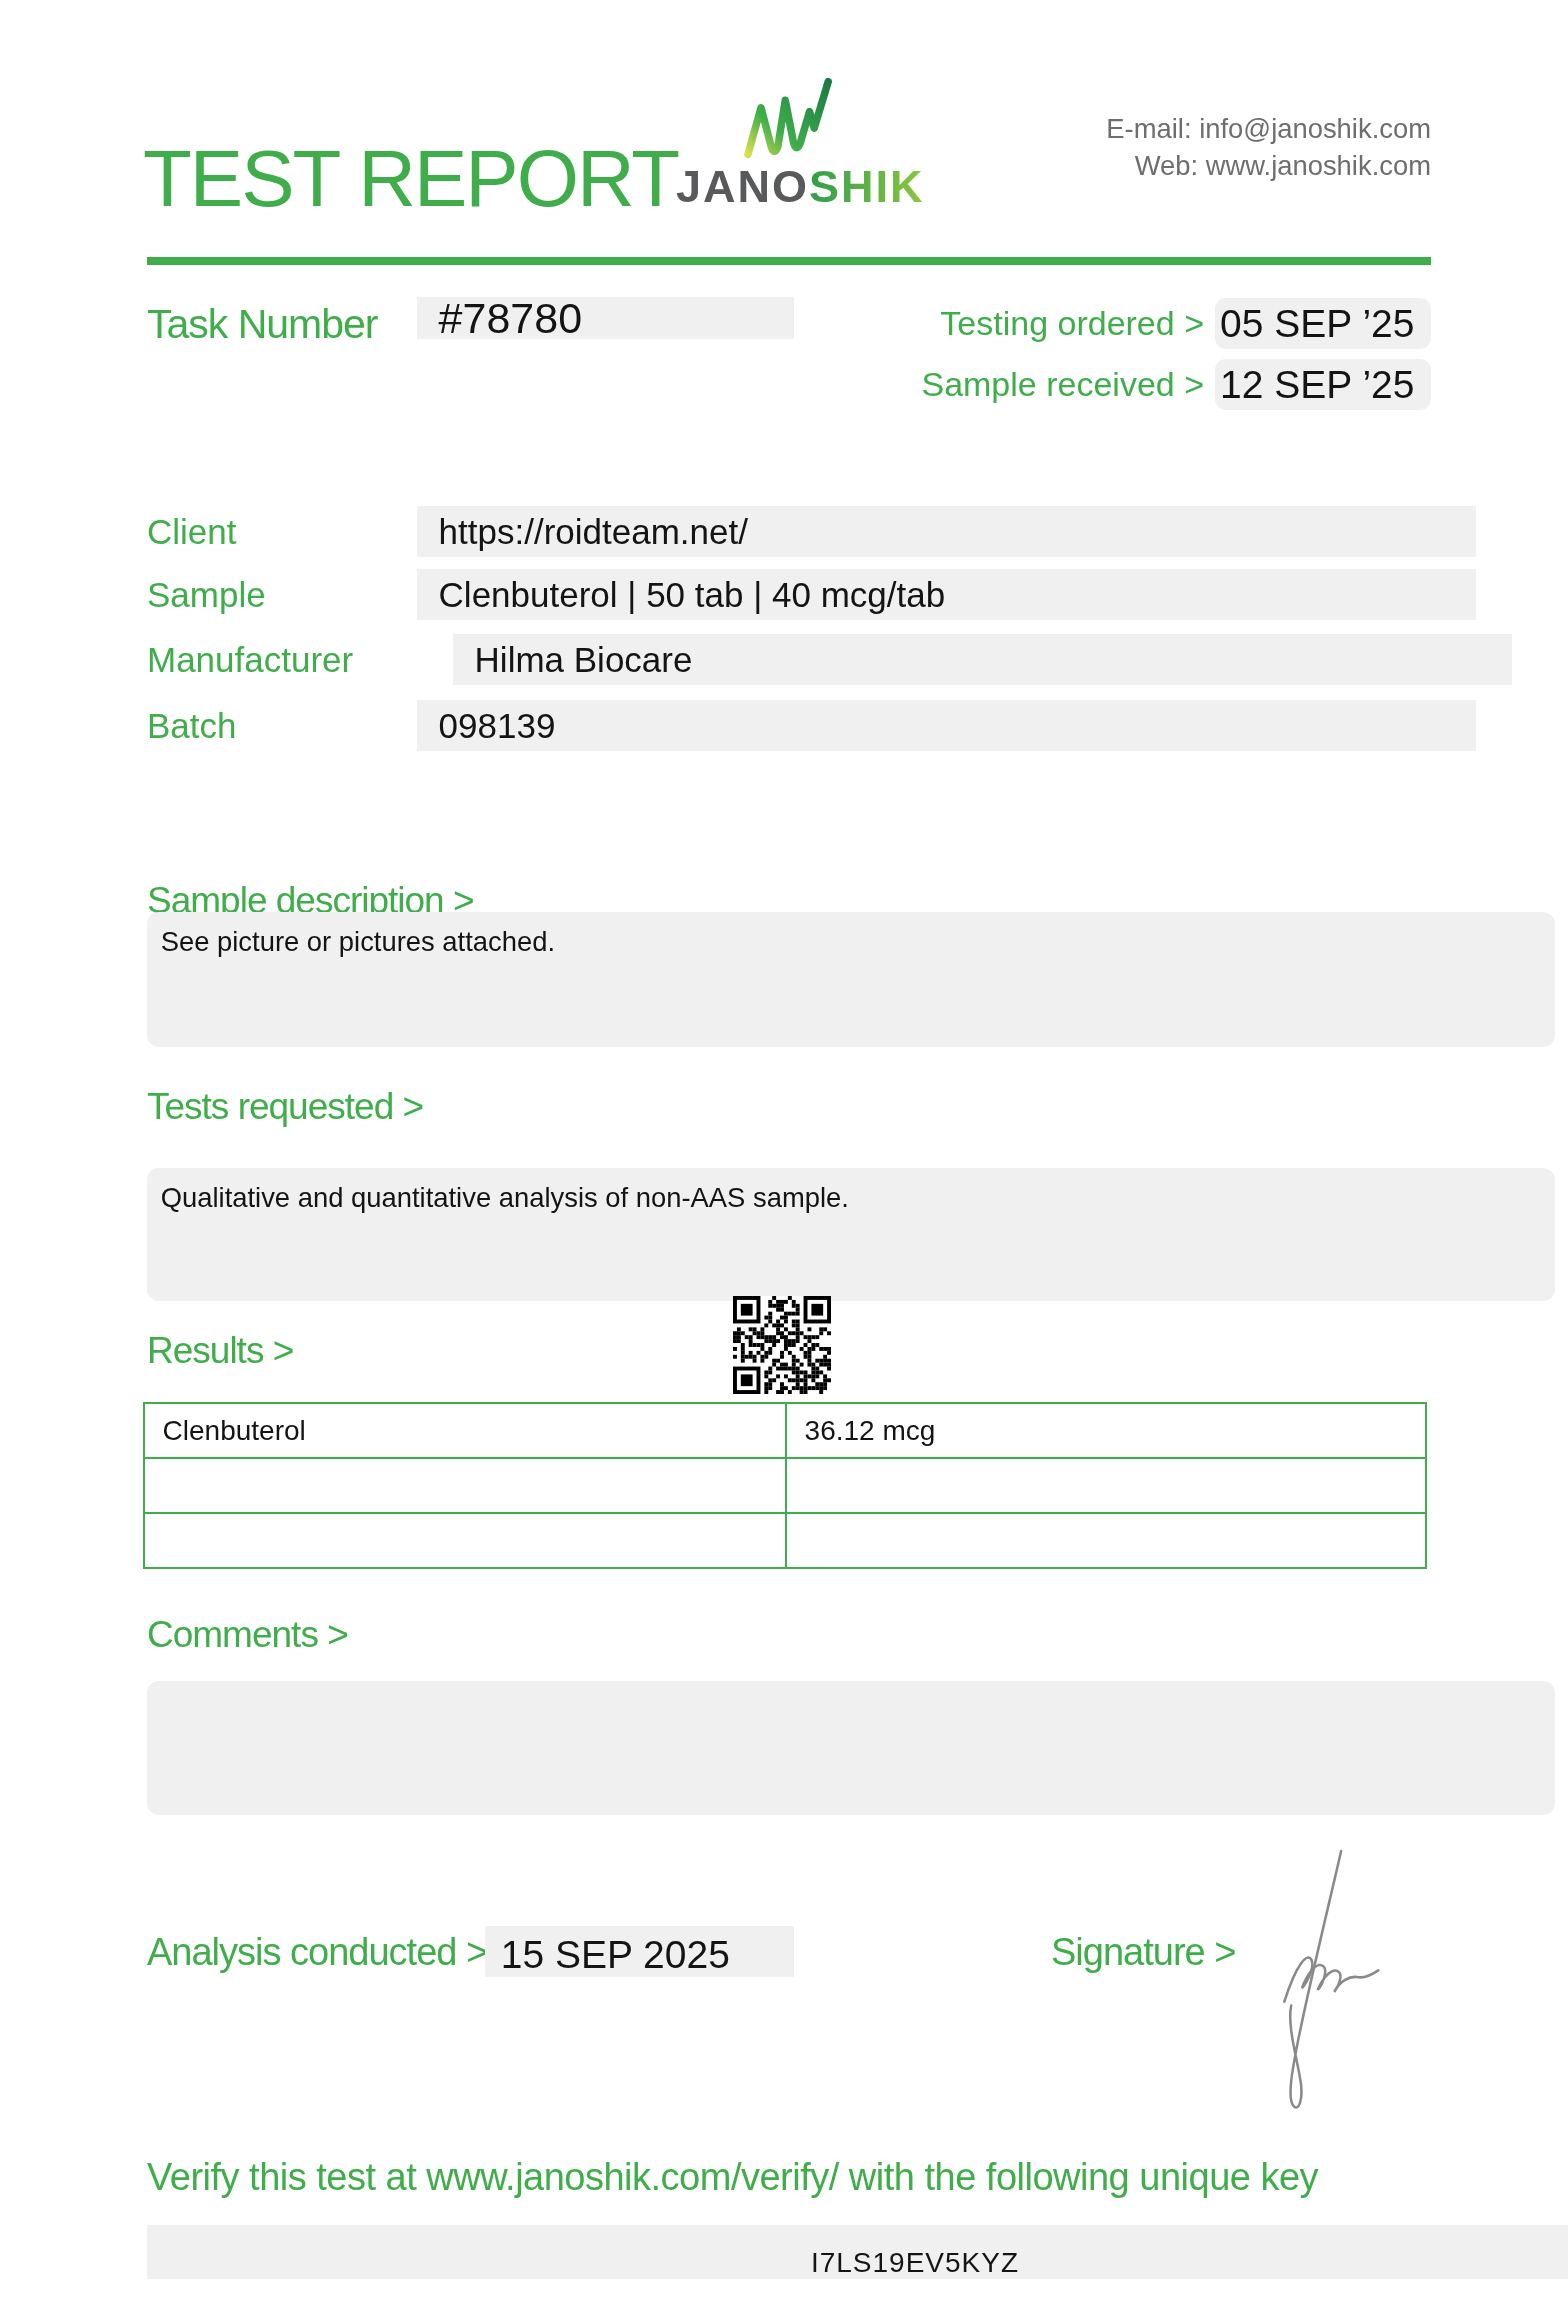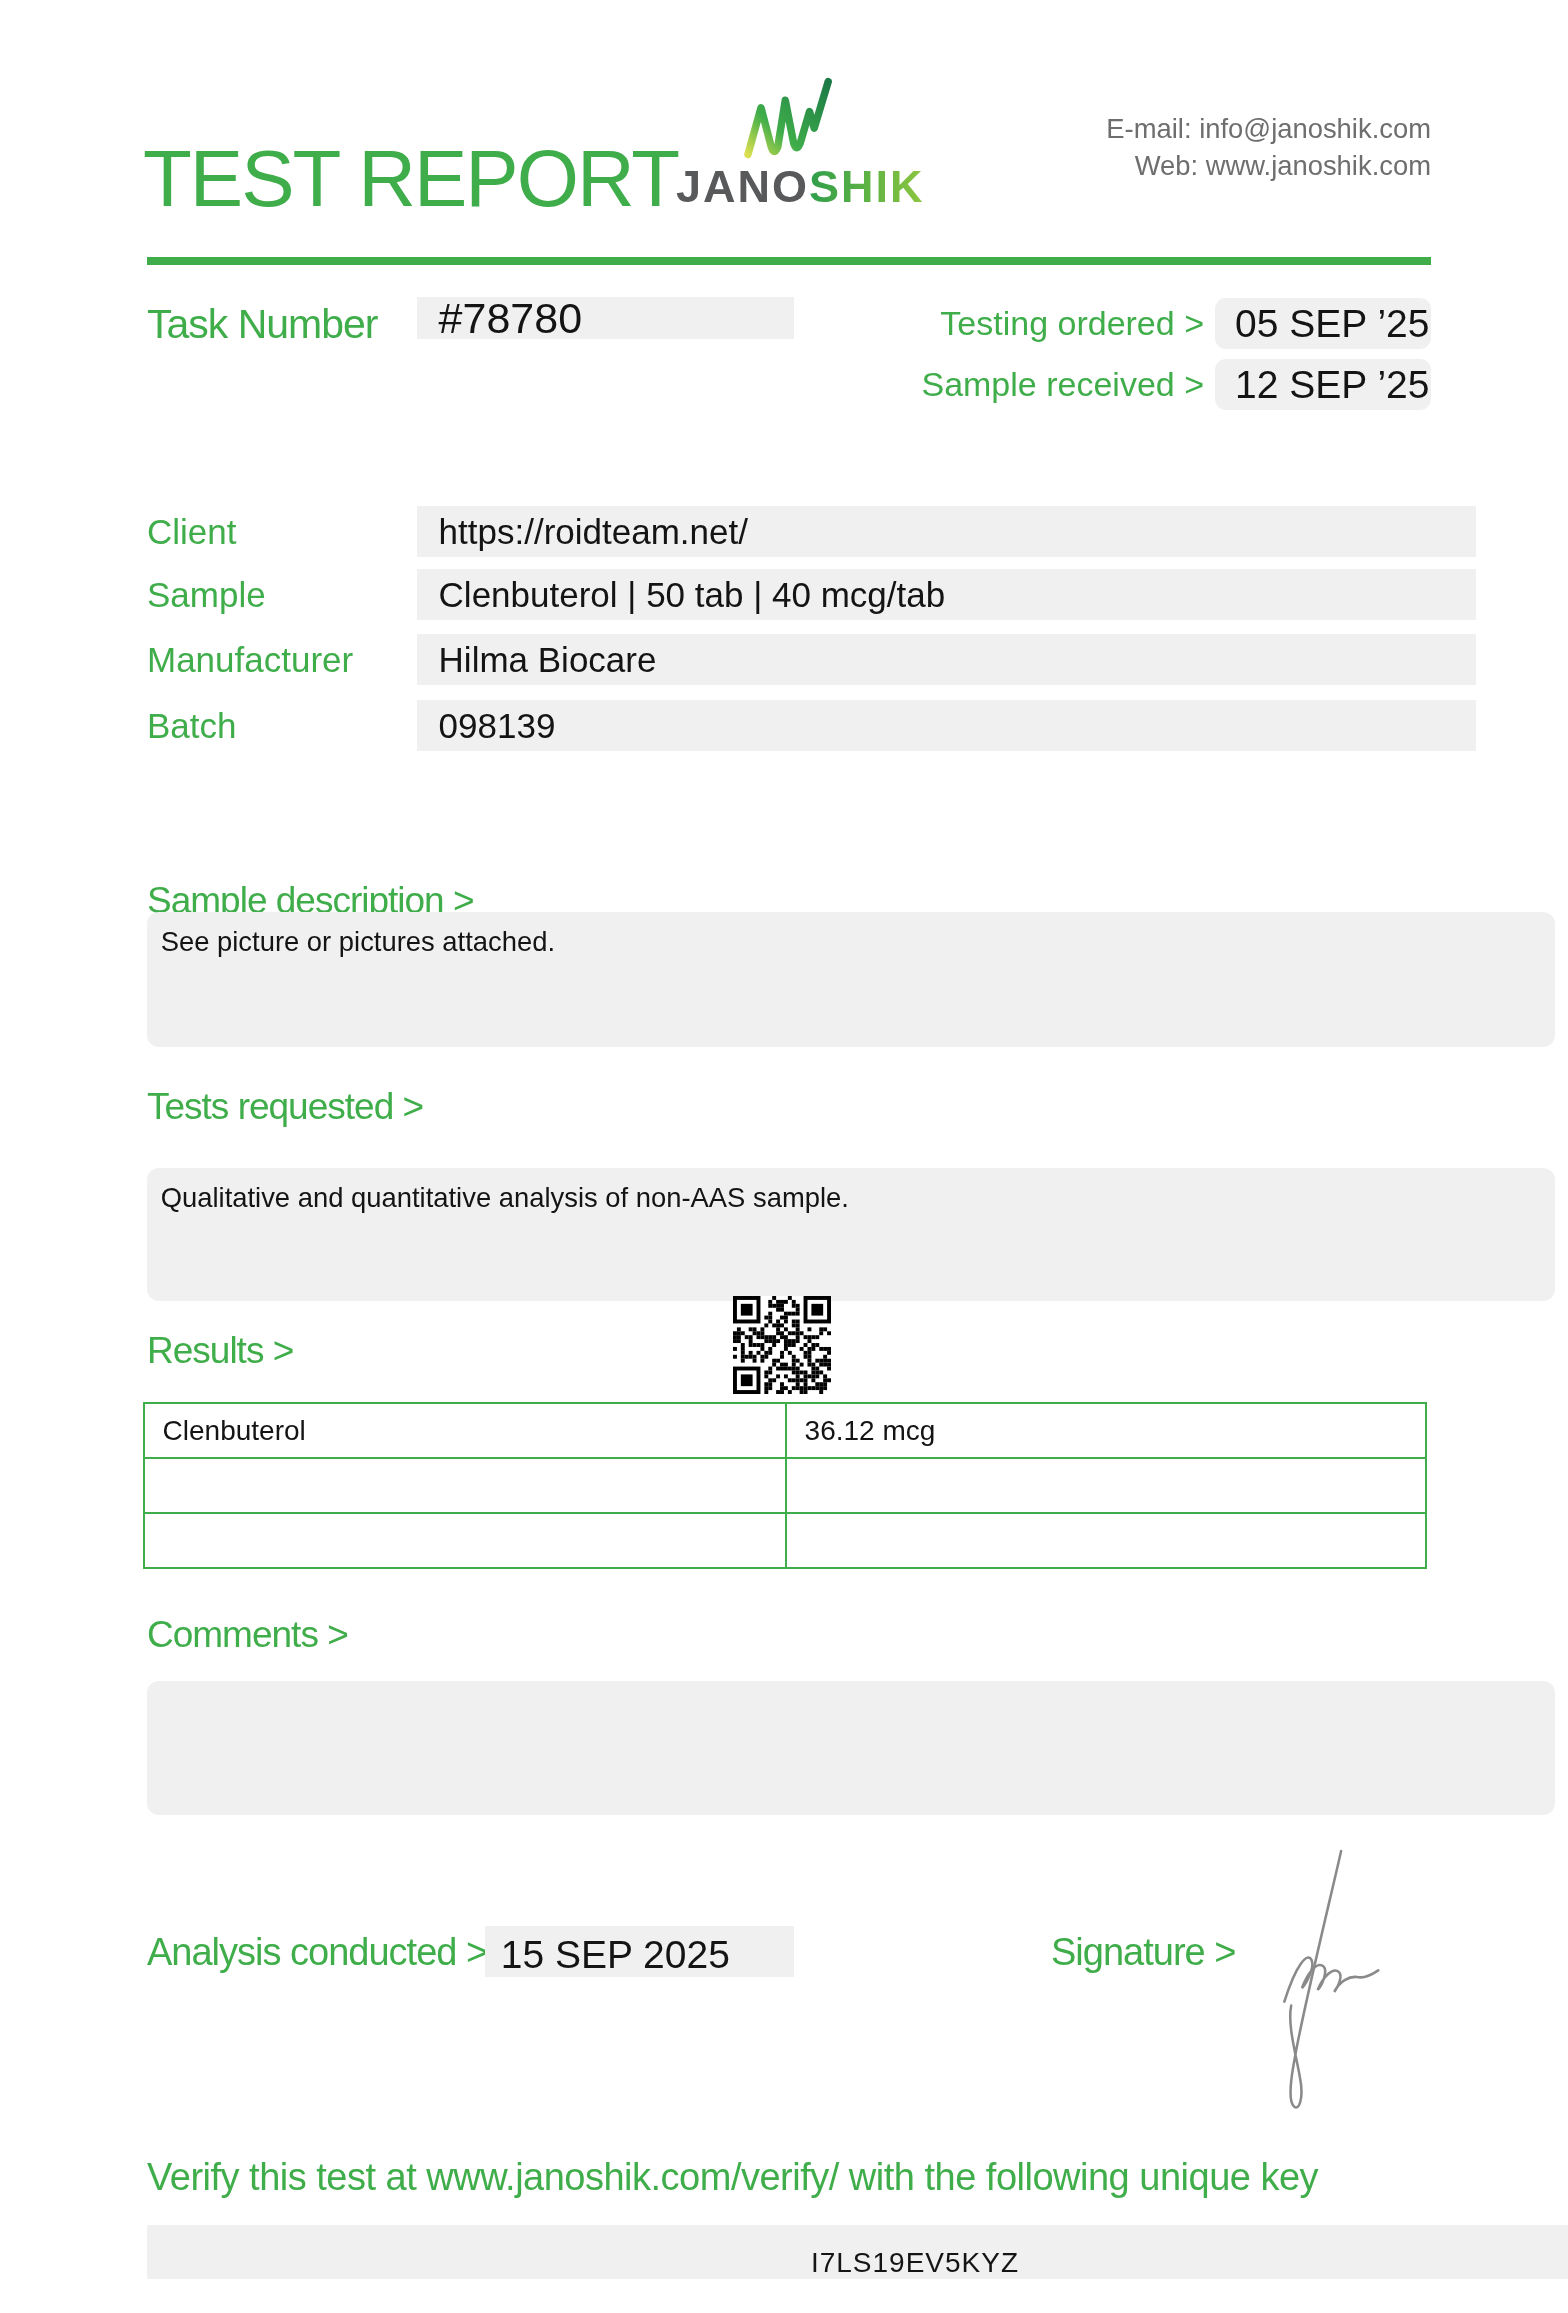--- a/index.html
+++ b/index.html
@@ -20,21 +20,21 @@
   .logo svg{display:block;margin:0 auto;}
   .logotext{font-size:45px;font-weight:bold;letter-spacing:2px;line-height:1;margin-top:3.9px;white-space:nowrap;}
   .logo-gray{color:#58595B;}
   .logo-green{background:linear-gradient(90deg,#2F9E4A,#8DC63F);-webkit-background-clip:text;background-clip:text;color:transparent;}
   .contact{right:137px;top:110px;text-align:right;font-size:27.4px;line-height:37px;color:var(--graytext);}
   .divider{left:147px;top:257px;width:1284px;height:7.8px;background:var(--green);}
   
   .task-label{left:147px;top:297px;font-size:41px;line-height:55px;color:var(--green);letter-spacing:-1px;}
   .task-box{left:417px;top:297px;width:377px;height:42px;background:var(--box);display:flex;align-items:center;padding-left:21.6px;box-sizing:border-box;font-size:43px;}
   .date-label{left:912px;width:292px;text-align:right;font-size:34px;line-height:51px;color:var(--green);}
-  .date-box{left:1215px;width:216px;height:51px;background:var(--box);display:flex;align-items:center;padding-left:20px;box-sizing:border-box;font-size:39px;border-radius:11px;}
+  .date-box{left:1215px;width:216px;height:51px;background:var(--box);display:flex;align-items:center;padding-left:5px;box-sizing:border-box;font-size:39px;border-radius:11px;}
   
   .drow-label{left:147px;font-size:35px;line-height:51px;color:var(--green);}
   .drow-box{left:417px;width:1059px;height:51px;background:var(--box);display:flex;align-items:center;padding-left:21.6px;box-sizing:border-box;font-size:35px;}
   
   .sec-title{left:147px;font-size:37px;line-height:51px;color:var(--green);letter-spacing:-1px;}
   .sec-box{left:147px;width:1408px;background:var(--box);box-sizing:border-box;padding:9.8px 13.7px;font-size:27.4px;line-height:39px;border-radius:12px;}
   
   .rtable{left:143px;top:1402px;width:1280px;border:2.9px solid var(--green);background:#fff;}
   .rrow{display:flex;height:53px;}
   .rrow + .rrow{border-top:2.9px solid var(--green);}
@@ -98,21 +98,21 @@
   <div class="abs drow-box" style="top:506px;">
     <span>https://roidteam.net/</span>
   </div>
 
   <div class="abs drow-label" style="top:569px;">Sample</div>
   <div class="abs drow-box" style="top:569px;">
     <span>Clenbuterol | 50 tab | 40 mcg/tab</span>
   </div>
 
   <div class="abs drow-label" style="top:634px;">Manufacturer</div>
-  <div class="abs drow-box" style="top:634px;">
+  <div class="abs drow-box" style="top:634px;margin-left:36px;">
     <span>Hilma Biocare</span>
   </div>
 
   <div class="abs drow-label" style="top:700px;">Batch</div>
   <div class="abs drow-box" style="top:700px;">
     <span>098139</span>
   </div>
 
   <div class="abs sec-title" style="top:875px;">Sample description &gt;</div>
   <div class="abs sec-box" style="top:912px;height:135px;">

